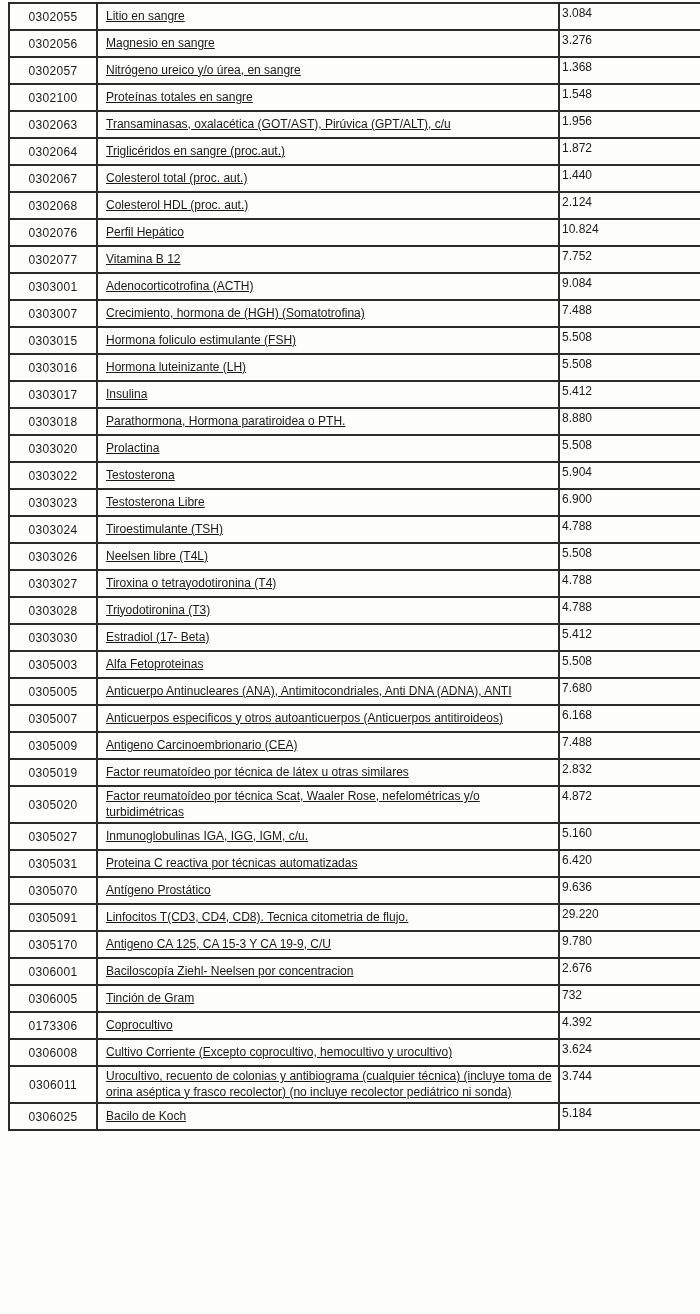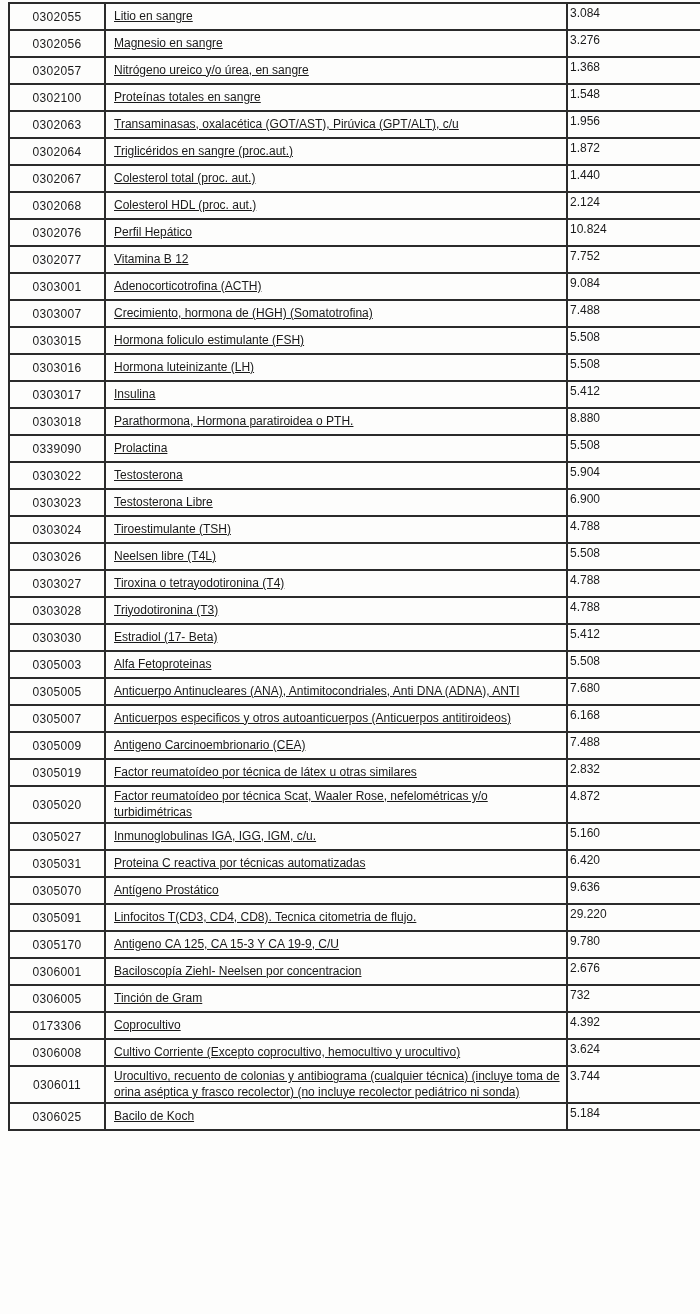--- a/index.html
+++ b/index.html
@@ -26,21 +26,21 @@
     table-layout: fixed;
   }
   table.rate-table td {
     border: 2px solid #2b2b2b;
     font-size: 12px;
     height: 27px;
     box-sizing: border-box;
     overflow: hidden;
   }
   td.code-cell {
-    width: 96px;
+    width: 88px;
     text-align: center;
     vertical-align: middle;
     letter-spacing: 0.3px;
   }
   td.desc-cell {
     width: 462px;
     text-align: left;
     vertical-align: middle;
     padding: 2px 6px 2px 8px;
     line-height: 1.3;
@@ -150,21 +150,21 @@
     <td class="price-cell">5.412</td>
   </tr>
 
   <tr>
     <td class="code-cell">0303018</td>
     <td class="desc-cell">Parathormona, Hormona paratiroidea o PTH.</td>
     <td class="price-cell">8.880</td>
   </tr>
 
   <tr>
-    <td class="code-cell">0339090</td>
+    <td class="code-cell">0303020</td>
     <td class="desc-cell">Prolactina</td>
     <td class="price-cell">5.508</td>
   </tr>
 
   <tr>
     <td class="code-cell">0303022</td>
     <td class="desc-cell">Testosterona</td>
     <td class="price-cell">5.904</td>
   </tr>
 

